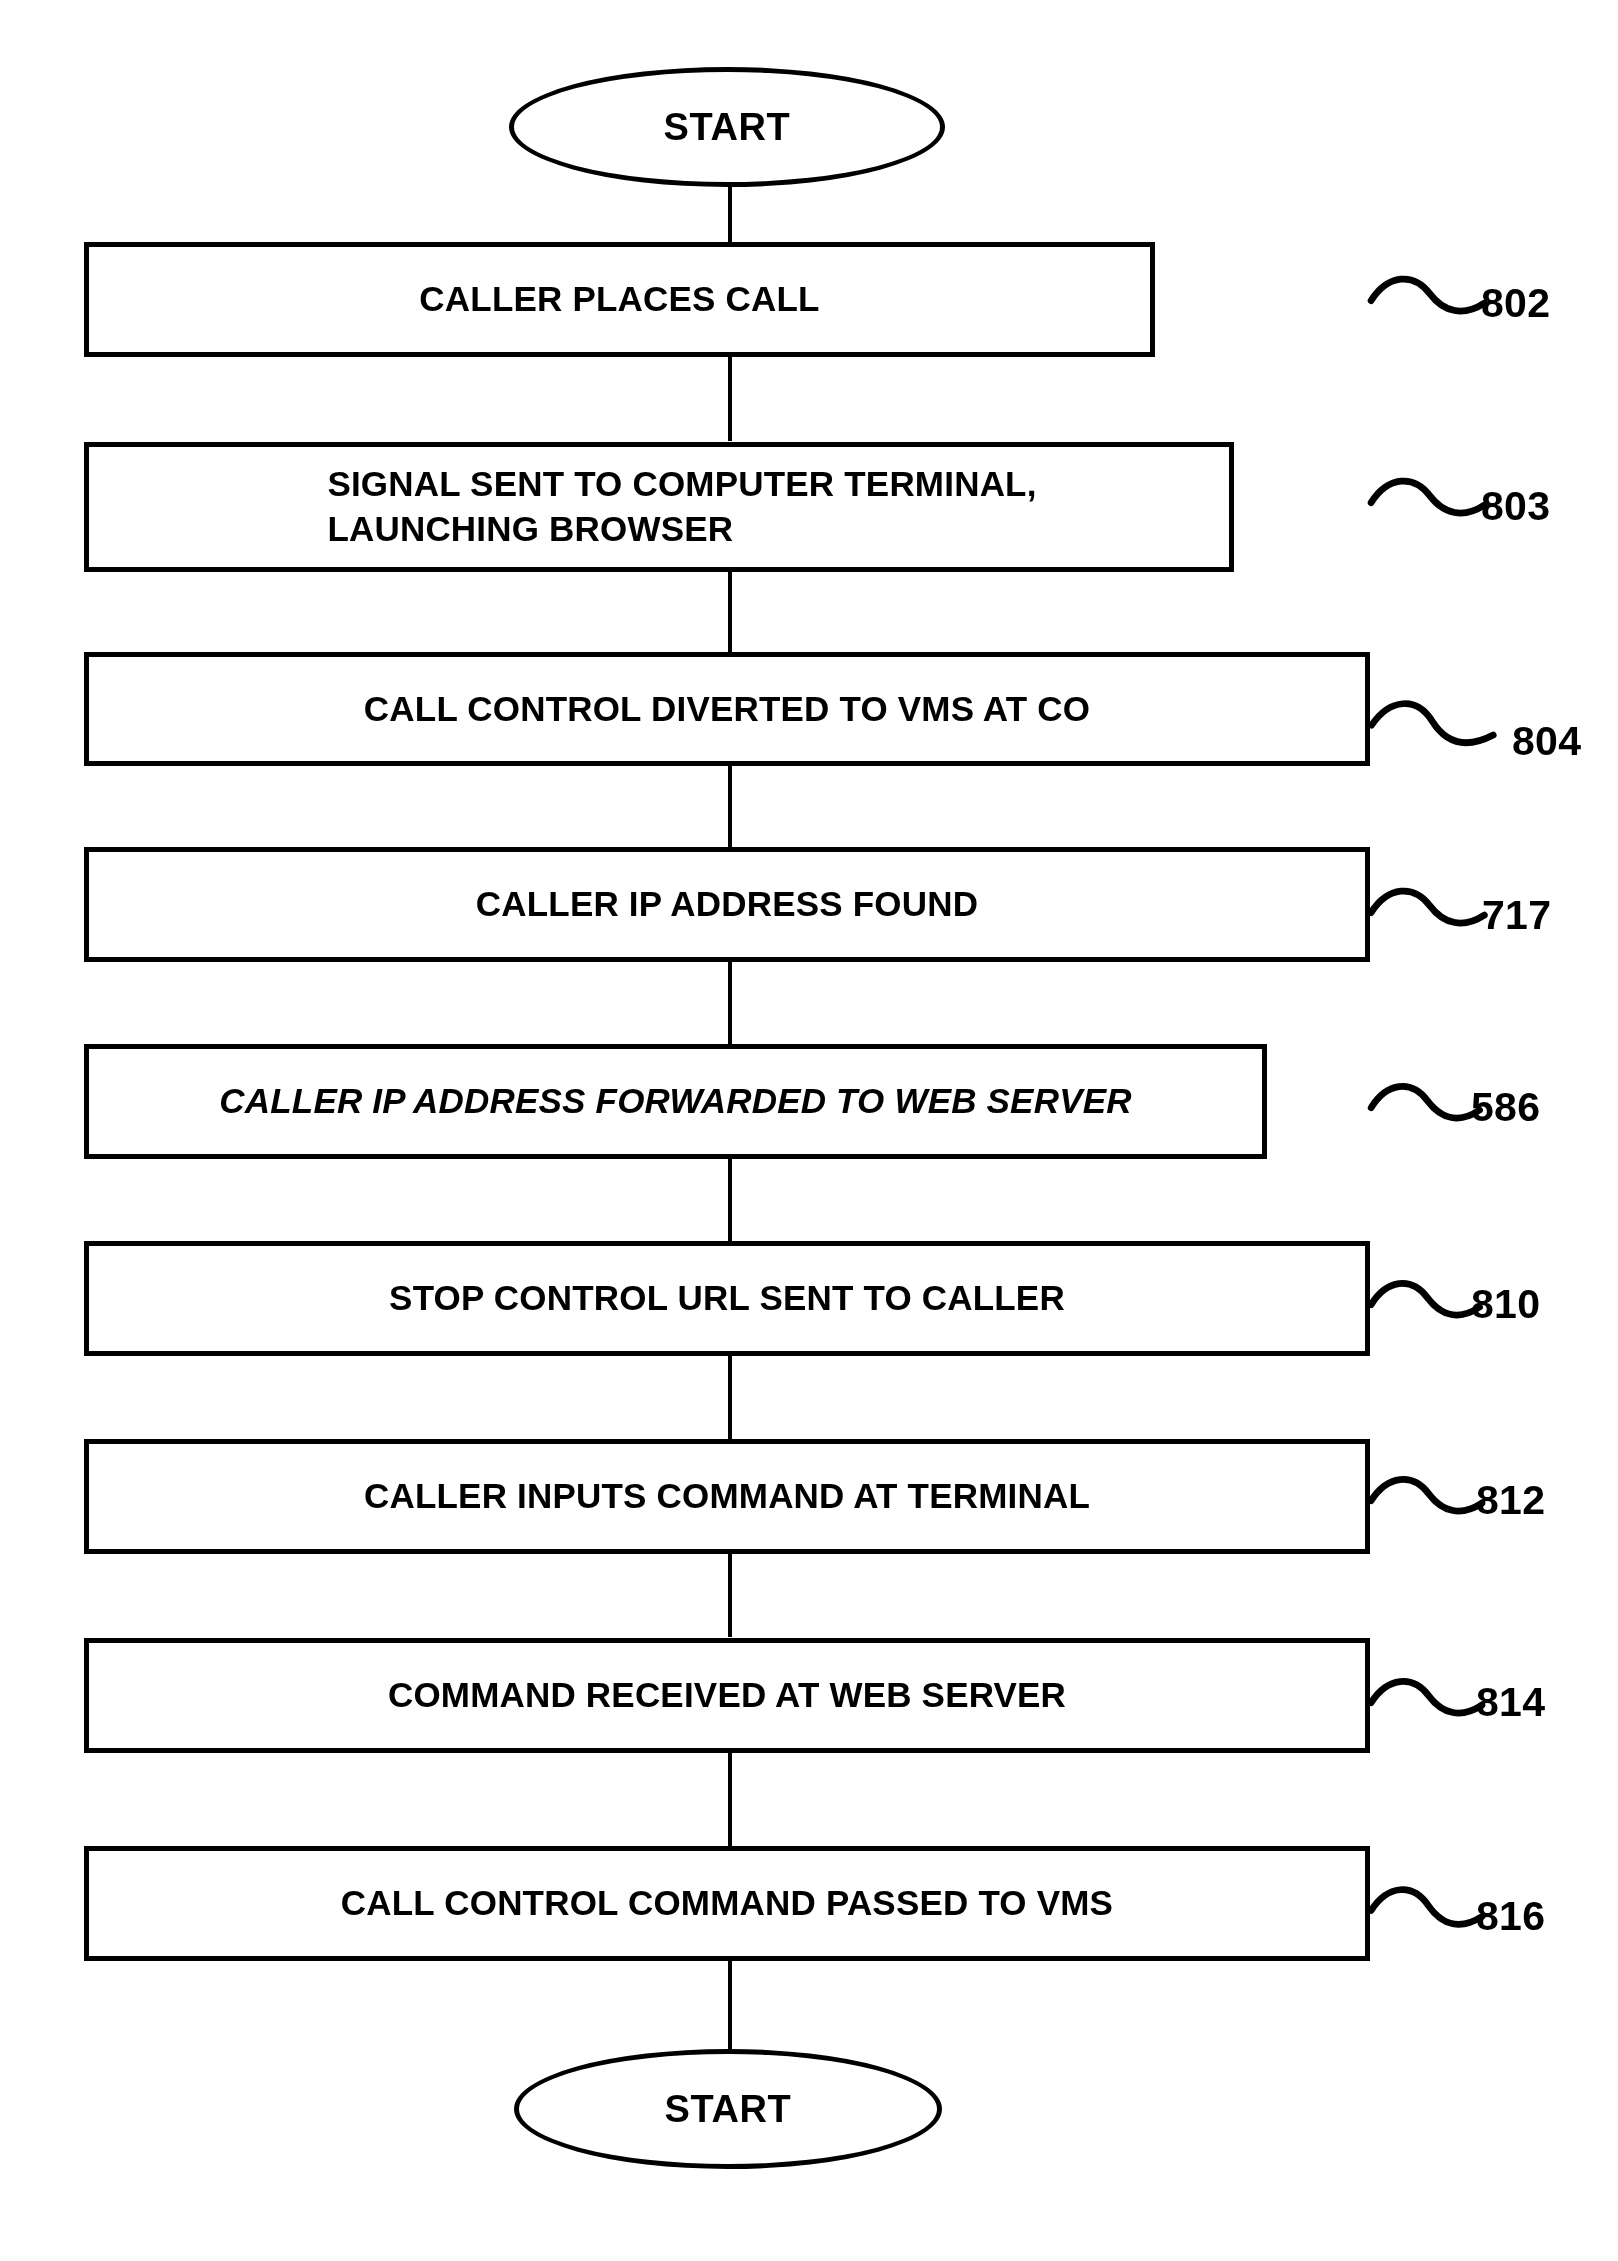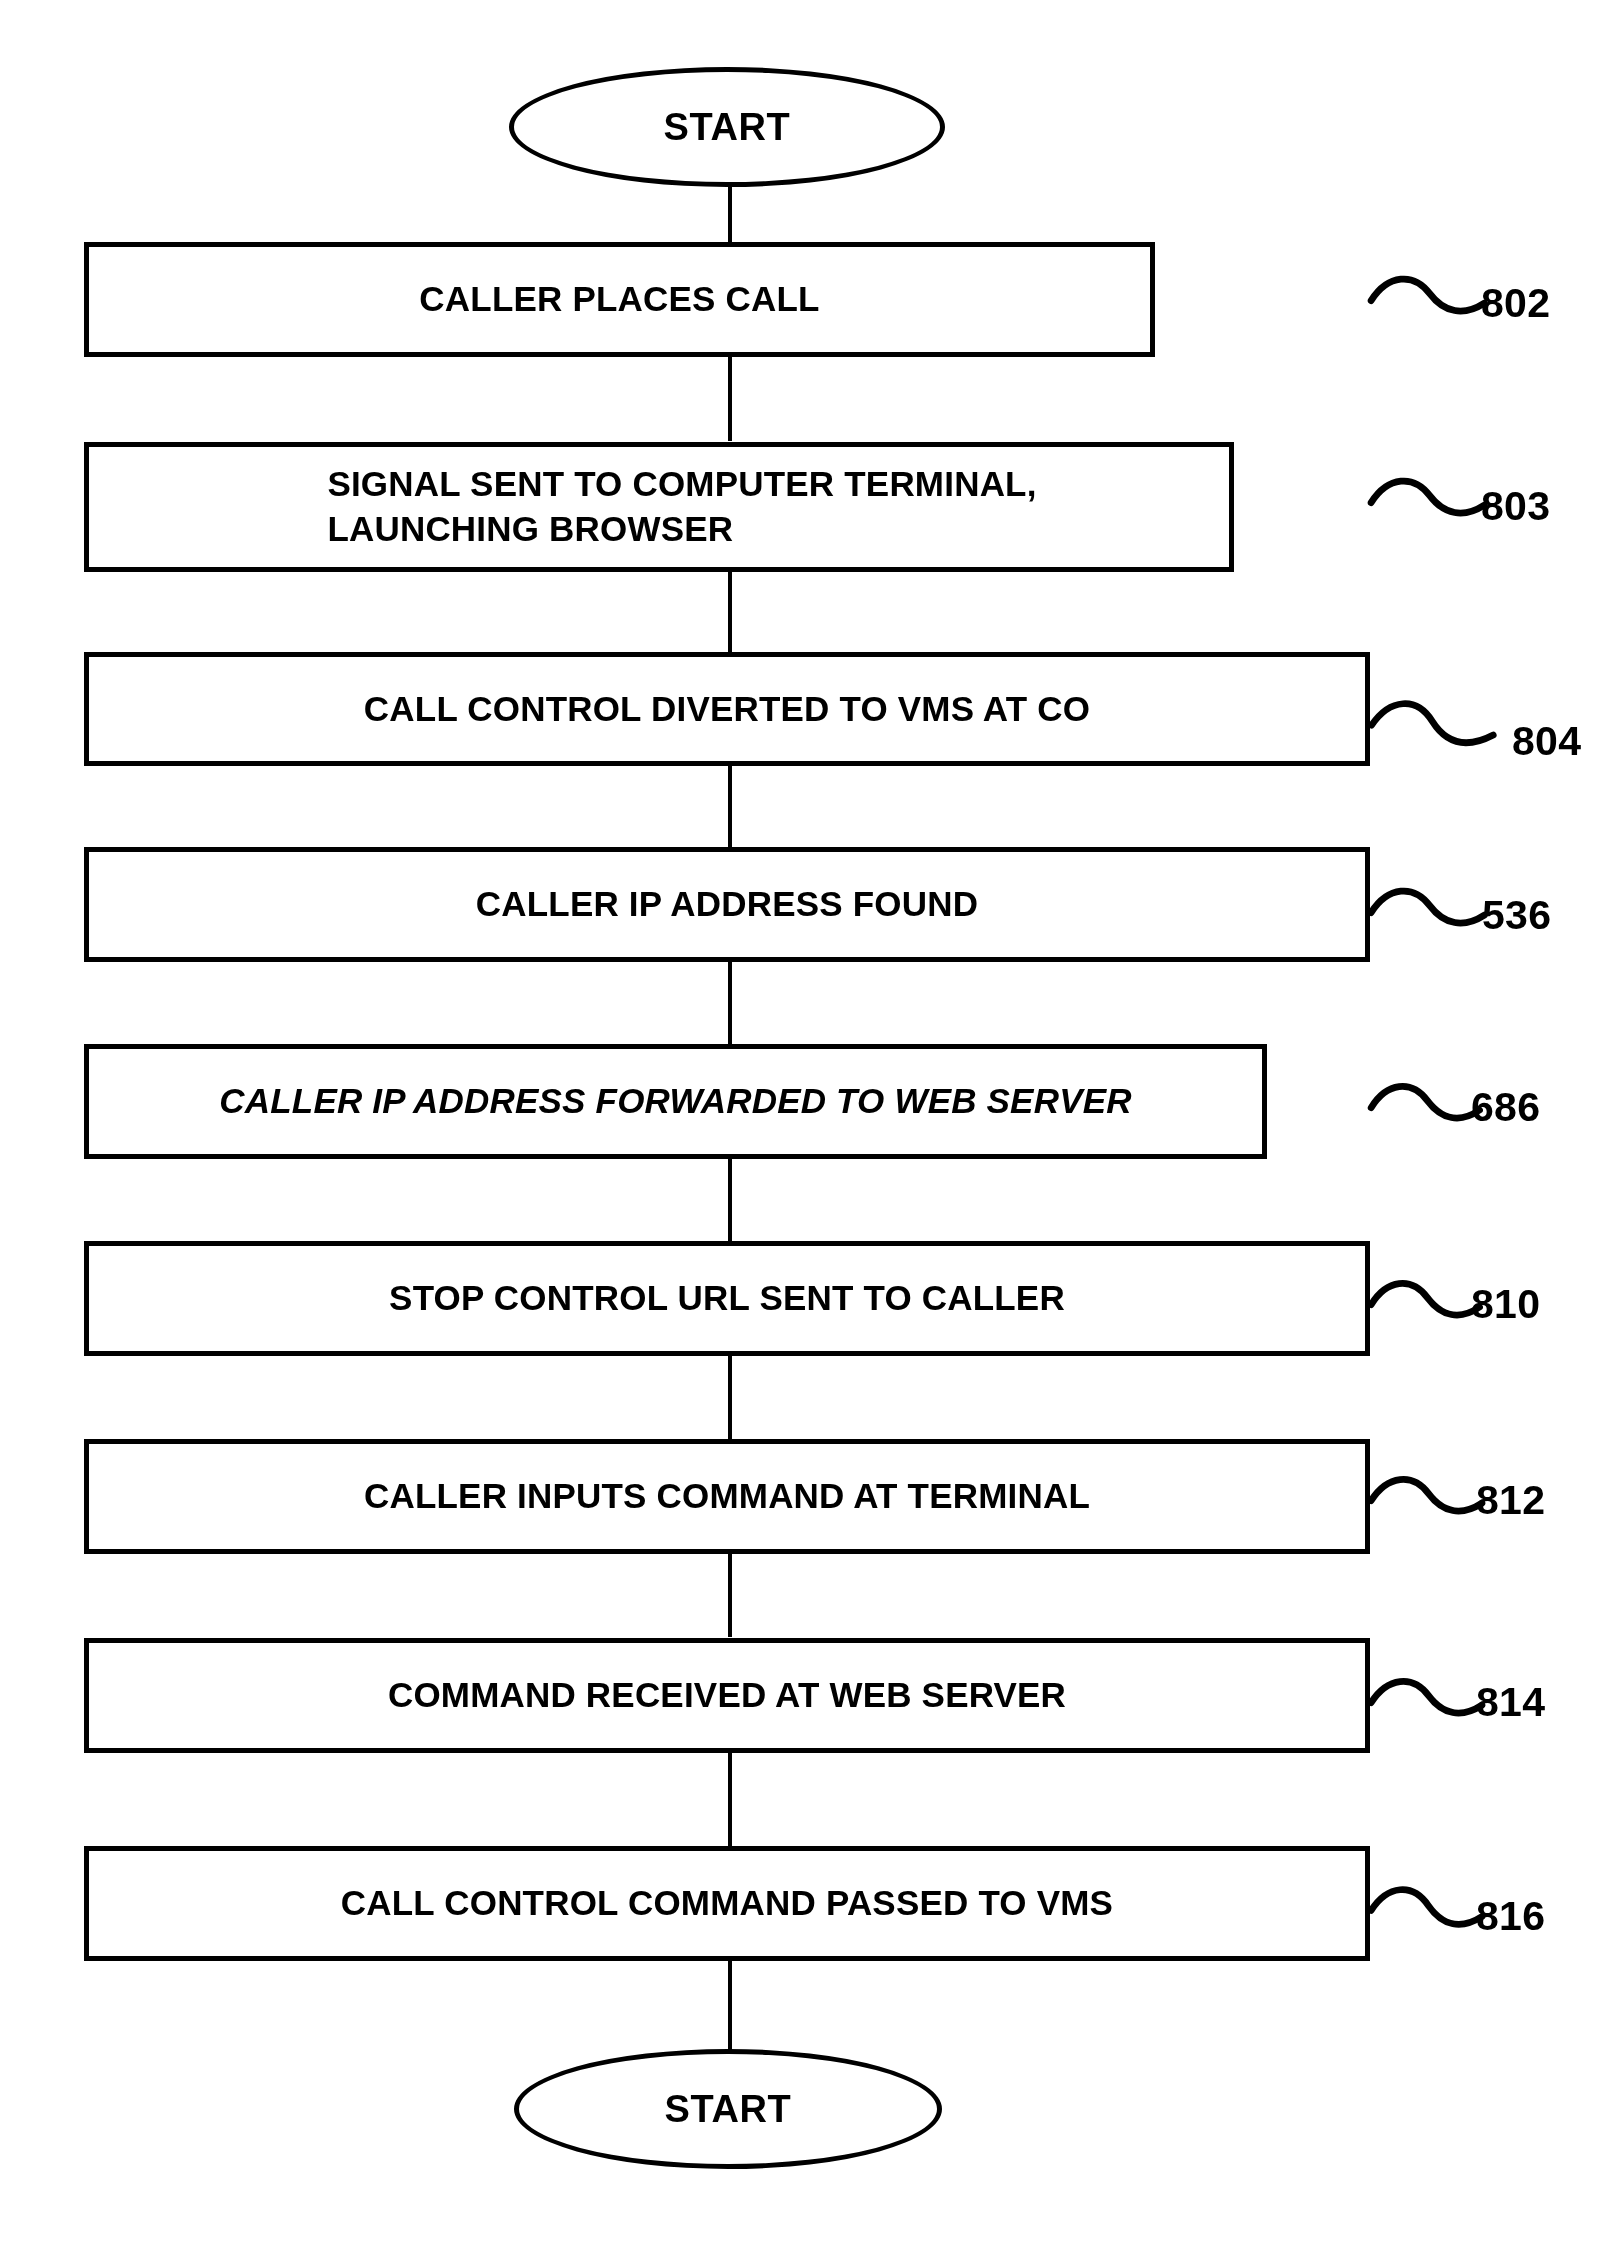--- a/index.html
+++ b/index.html
@@ -126,31 +126,31 @@
   <div class="ref-number" style="left:1488px; top:721px;margin-left:24px;">804</div>
 
   <div class="connector" style="left:728px; top:766px; height:81px;"></div>
 
   <div class="process-box" style="left:84px; top:847px; width:1286px; height:115px;">
     <span class="process-label">CALLER IP ADDRESS FOUND</span>
   </div>
   <svg class="squiggle" style="left:1371px; top:881px; width:122px; height:67px;" viewBox="0 0 200 110">
     <path d="M0 52 C28 8, 70 6, 96 40 C120 72, 152 78, 186 56" fill="none" stroke="#000" stroke-width="11" stroke-linecap="round"></path>
   </svg>
-  <div class="ref-number" style="left:1482px; top:895px;">536</div>
+  <div class="ref-number" style="left:1482px; top:895px;">717</div>
 
   <div class="connector" style="left:728px; top:962px; height:82px;"></div>
 
   <div class="process-box" style="left:84px; top:1044px; width:1183px; height:115px;font-style:italic;">
     <span class="process-label">CALLER IP ADDRESS FORWARDED TO WEB SERVER</span>
   </div>
   <svg class="squiggle" style="left:1371px; top:1076px; width:116px; height:67px;" viewBox="0 0 190 110">
     <path d="M0 52 C26 10, 66 6, 92 40 C116 72, 146 78, 178 56" fill="none" stroke="#000" stroke-width="11" stroke-linecap="round"></path>
   </svg>
-  <div class="ref-number" style="left:1471px; top:1087px;">686</div>
+  <div class="ref-number" style="left:1471px; top:1087px;">586</div>
 
   <div class="connector" style="left:728px; top:1159px; height:82px;"></div>
 
   <div class="process-box" style="left:84px; top:1241px; width:1286px; height:115px;">
     <span class="process-label">STOP CONTROL URL SENT TO CALLER</span>
   </div>
   <svg class="squiggle" style="left:1371px; top:1273px; width:116px; height:67px;" viewBox="0 0 190 110">
     <path d="M0 52 C26 10, 66 6, 92 40 C116 72, 146 78, 178 56" fill="none" stroke="#000" stroke-width="11" stroke-linecap="round"></path>
   </svg>
   <div class="ref-number" style="left:1471px; top:1284px;">810</div>

